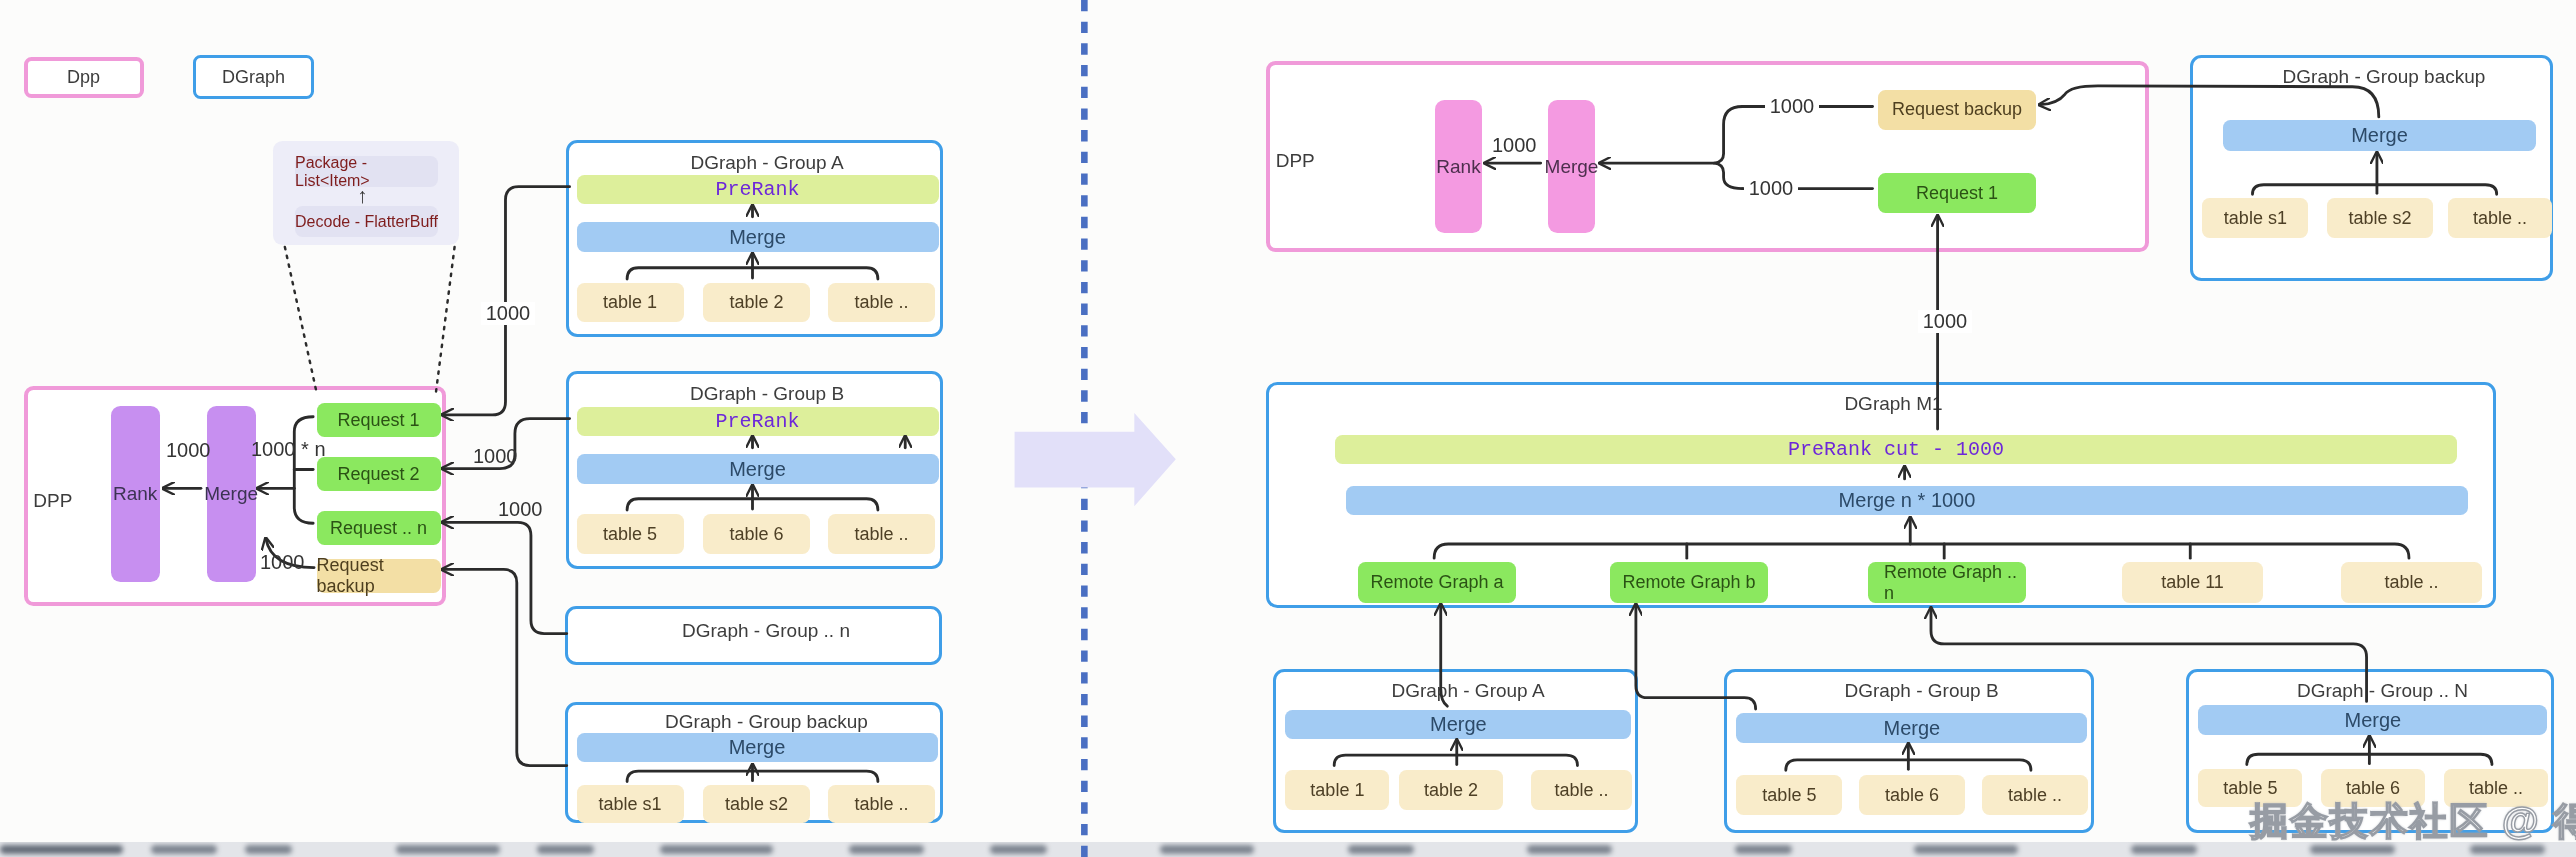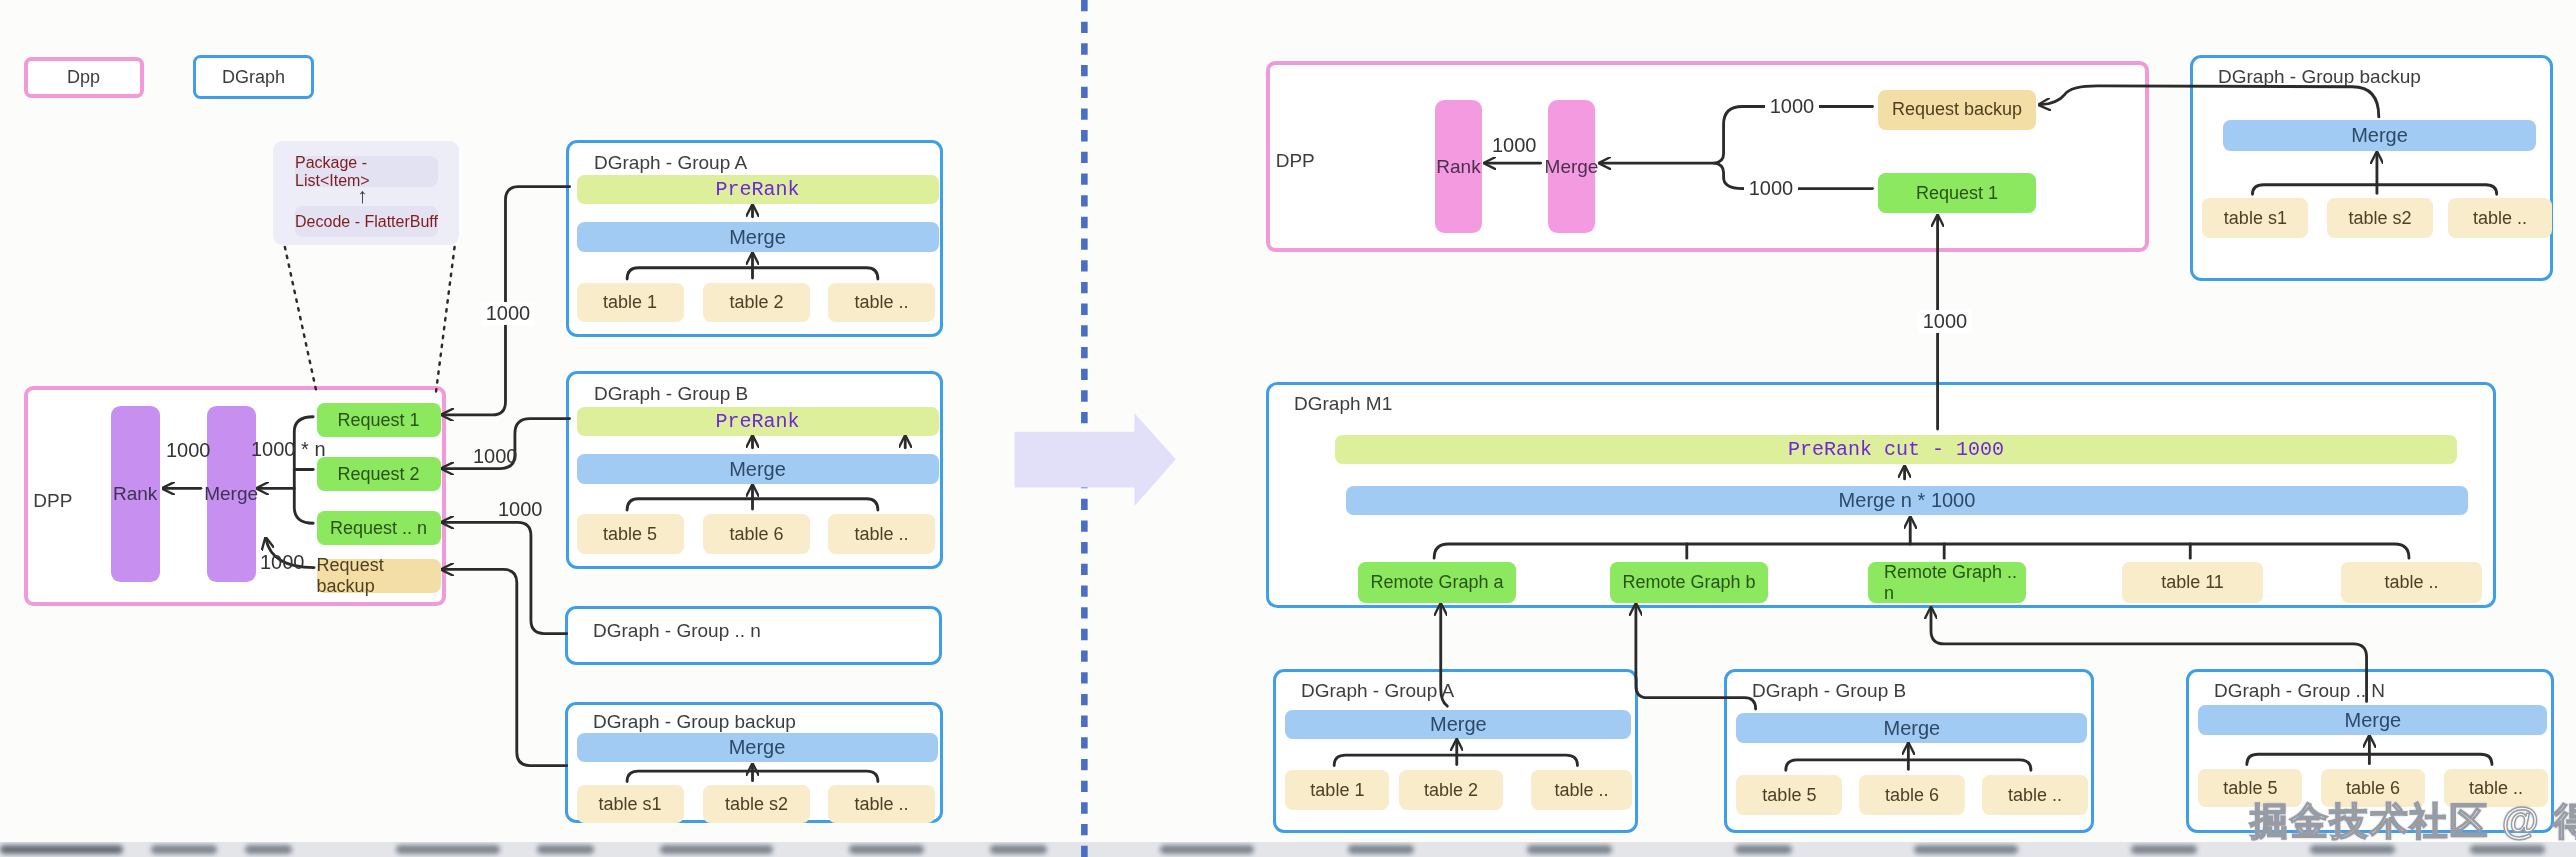--- a/index.html
+++ b/index.html
@@ -18,21 +18,21 @@
   .legend-blue { border:3.8px solid #3f9ee8; }
 
   
   .package-box { position:absolute; background:#ededf8; border-radius:9.4px; z-index:2; }
   .package-pill { position:absolute; background:#e2e2f2; border-radius:7.5px; display:flex;
     align-items:center; justify-content:center; font-size:16px; color:#7f1d1d; }
   .package-arrow { position:absolute; font-size:21px; color:#333; }
 
   
   .group { position:absolute; background:#ffffff; border:3.8px solid #3f9ee8; border-radius:11.3px; z-index:1; }
-  .group-title { position:absolute; left:0; right:0; text-align:left; font-size:19px; color:#3d3d3d;margin-left:25px; }
+  .group-title { position:absolute; left:0; right:0; text-align:center; font-size:19px; color:#3d3d3d;margin-left:25px; }
   .bar { position:absolute; border-radius:7.5px; display:flex; align-items:center;
     justify-content:center; font-size:20px; }
   .bar-prerank { background:#ddef9b; color:#6d28d9;font-family:Liberation Mono, monospace; }
   .bar-merge   { background:#a2cbf3; color:#2c4a68; }
   .chip { position:absolute; border-radius:7.5px; display:flex; align-items:center;
     justify-content:center; font-size:18px; }
   .chip-table { background:#f9ecca; color:#4e4026; }
   .chip-green { background:#8be85f; color:#2b5215; }
   .chip-tan   { background:#f3dfa5; color:#4e3f1f; }
 

